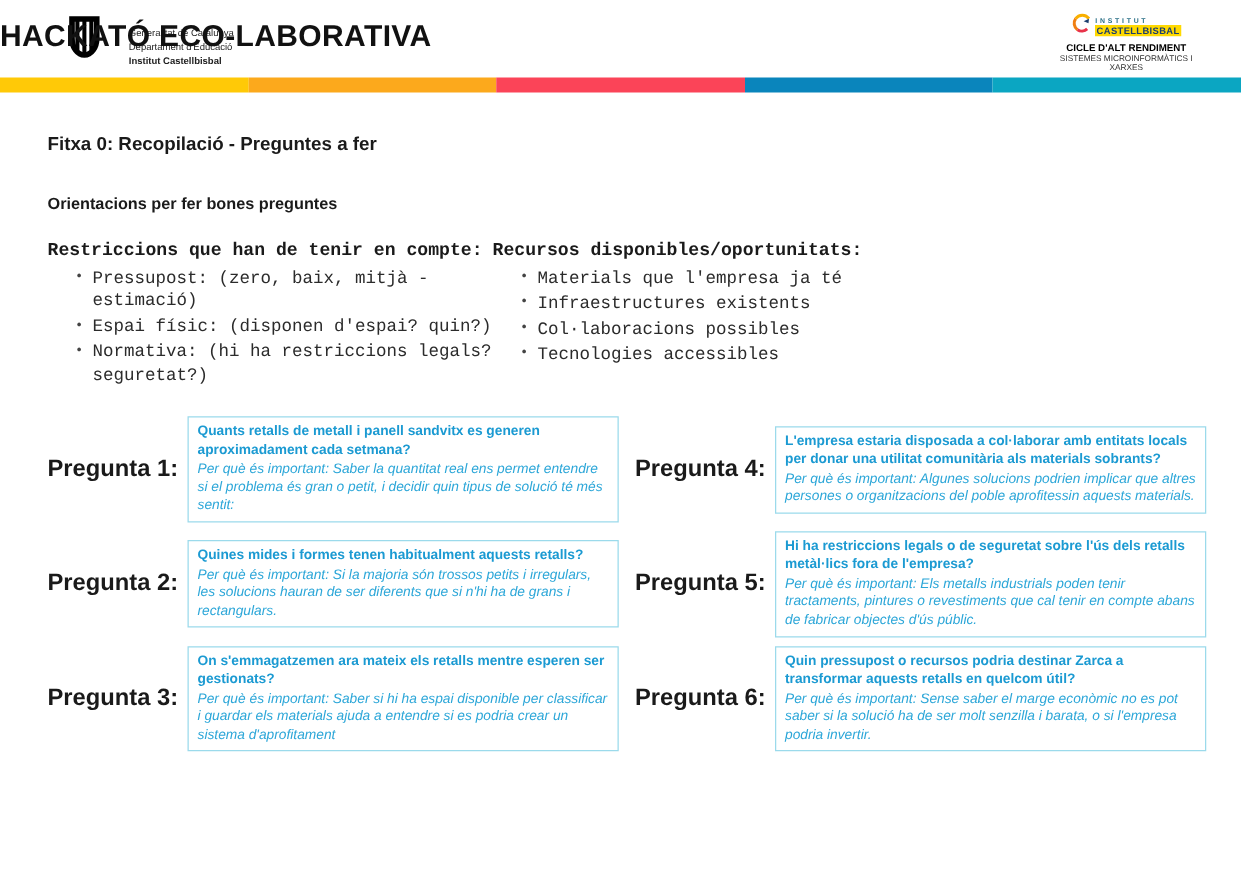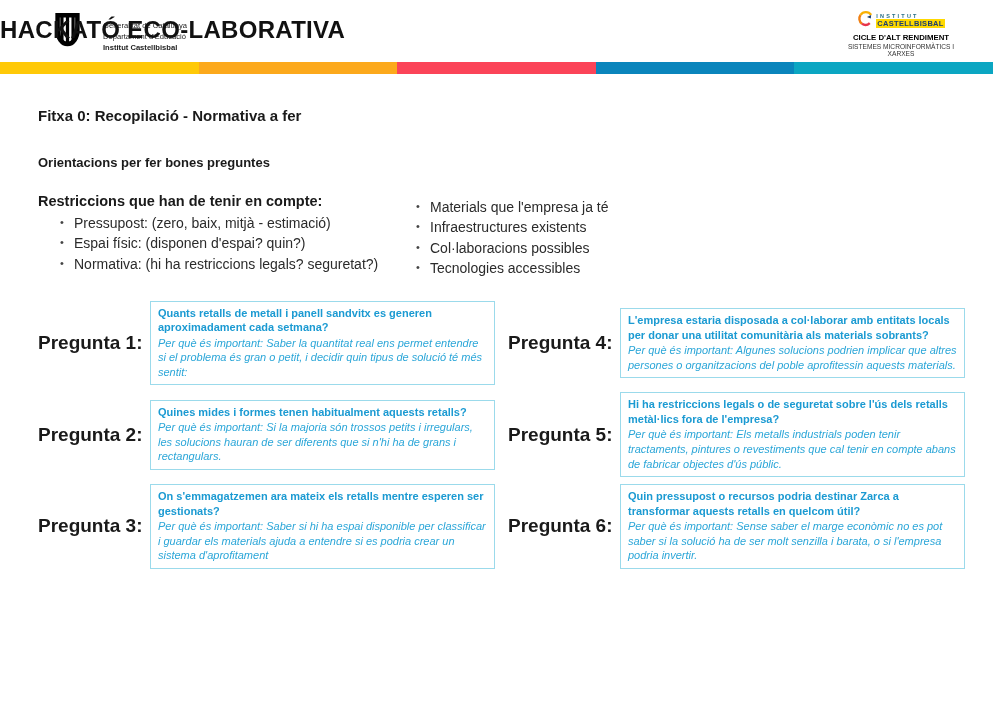--- a/index.html
+++ b/index.html
@@ -45,21 +45,21 @@
 
   
   .stripe { display: flex; height: 12px; width: 100%; }
   .stripe span { flex: 1; }
 
   
   .content { padding: 0 28px 0 38px; }
   .subtitle { margin-top: 33px; font-size: 15px; font-weight: 700; color: #1a1a1a; }
   .section-title { margin-top: 31px; font-size: 13px; font-weight: 800; color: #1a1a1a; }
 
-  .columns { display: flex; margin-top: 23px; }
+  .columns { display: flex; margin-top: 23px; font-family: Liberation Mono, monospace; }
   .col { width: 356px; }
   .col + .col { width: auto; }
   .col-heading { font-size: 14.5px; font-weight: 700; color: #1a1a1a; }
   .col-list { list-style: none; margin-top: 5px; padding-left: 22px; }
   .col-list li {
     position: relative; padding-left: 14px;
     font-size: 14px; line-height: 1.32; color: #2b2b2b; margin-bottom: 2px;
   }
   .col-list li::before {
     content: "•"; position: absolute; left: 0; top: 1px;
@@ -147,33 +147,34 @@
 
 <div class="stripe">
   <span style="background: rgb(255, 201, 7);"></span>
   <span style="background: rgb(252, 169, 28);"></span>
   <span style="background: rgb(251, 68, 88);"></span>
   <span style="background: rgb(10, 133, 188);"></span>
   <span style="background: rgb(11, 166, 194);"></span>
 </div>
 
 <div class="content">
-  <div class="subtitle">Fitxa 0: Recopilació - Normativa a fer</div>
+  <div class="subtitle">Fitxa 0: Recopilació - Preguntes a fer</div>
   <div class="section-title">Orientacions per fer bones preguntes</div>
 
   <div class="columns">
     <div class="col">
       <div class="col-heading">Restriccions que han de tenir en compte:</div>
       <ul class="col-list">
         <li>Pressupost: (zero, baix, mitjà - estimació)</li>
         <li>Espai físic: (disponen d'espai? quin?)</li>
         <li>Normativa: (hi ha restriccions legals? seguretat?)</li>
       </ul>
     </div>
     <div class="col">
+      <div class="col-heading">Recursos disponibles/oportunitats:</div>
       <ul class="col-list">
         <li>Materials que l'empresa ja té</li>
         <li>Infraestructures existents</li>
         <li>Col·laboracions possibles</li>
         <li>Tecnologies accessibles</li>
       </ul>
     </div>
   </div>
 
   <div class="preguntes">

